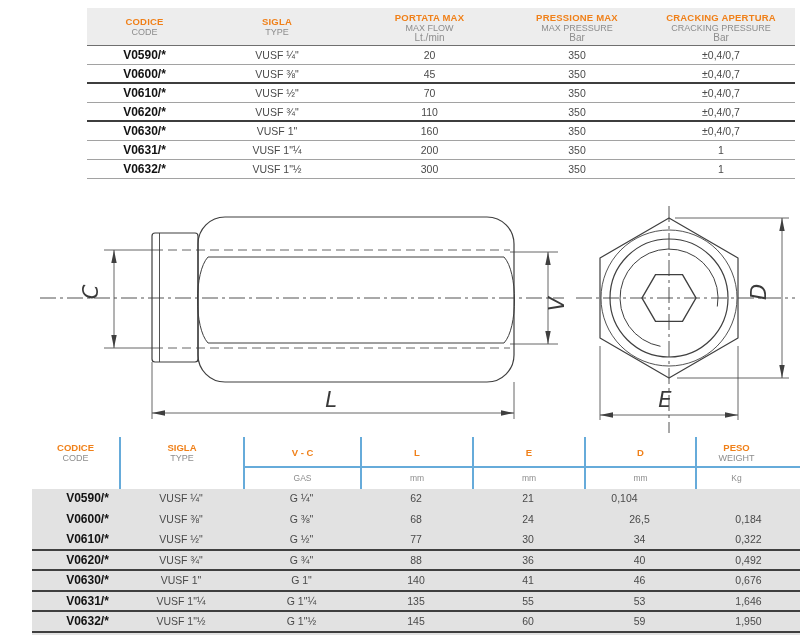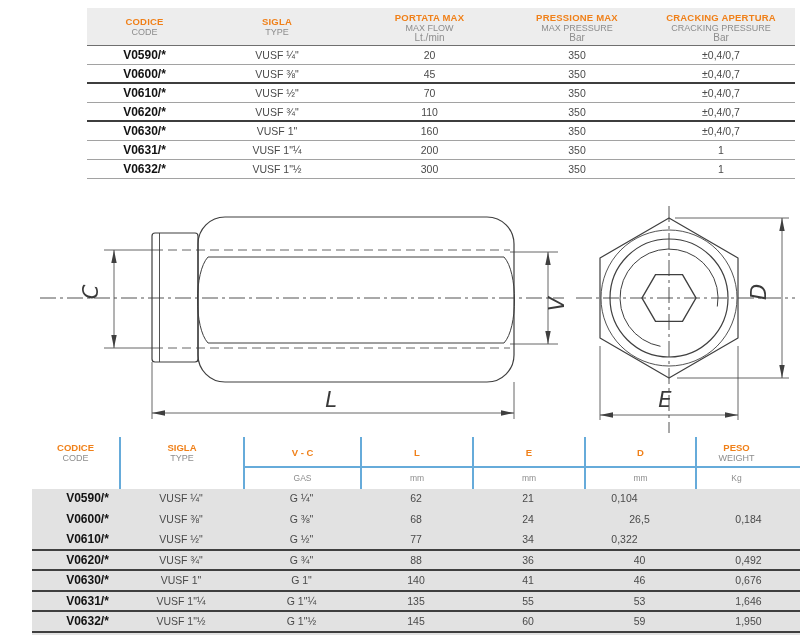--- a/index.html
+++ b/index.html
@@ -270,20 +270,21 @@
         <div class="cell c4">68</div>
         <div class="cell c5">24</div>
         <div class="cell c6">26,5</div>
         <div class="cell c7">0,184</div>
       </div>
       <div class="b-row">
         <div class="cell c1">V0610/*</div>
         <div class="cell c2">VUSF ½"</div>
         <div class="cell c3">G ½"</div>
         <div class="cell c4">77</div>
+        <div class="cell c5">30</div>
         <div class="cell c6">34</div>
         <div class="cell c7">0,322</div>
       </div>
       <div class="b-row">
         <div class="cell c1">V0620/*</div>
         <div class="cell c2">VUSF ¾"</div>
         <div class="cell c3">G ¾"</div>
         <div class="cell c4">88</div>
         <div class="cell c5">36</div>
         <div class="cell c6">40</div>

